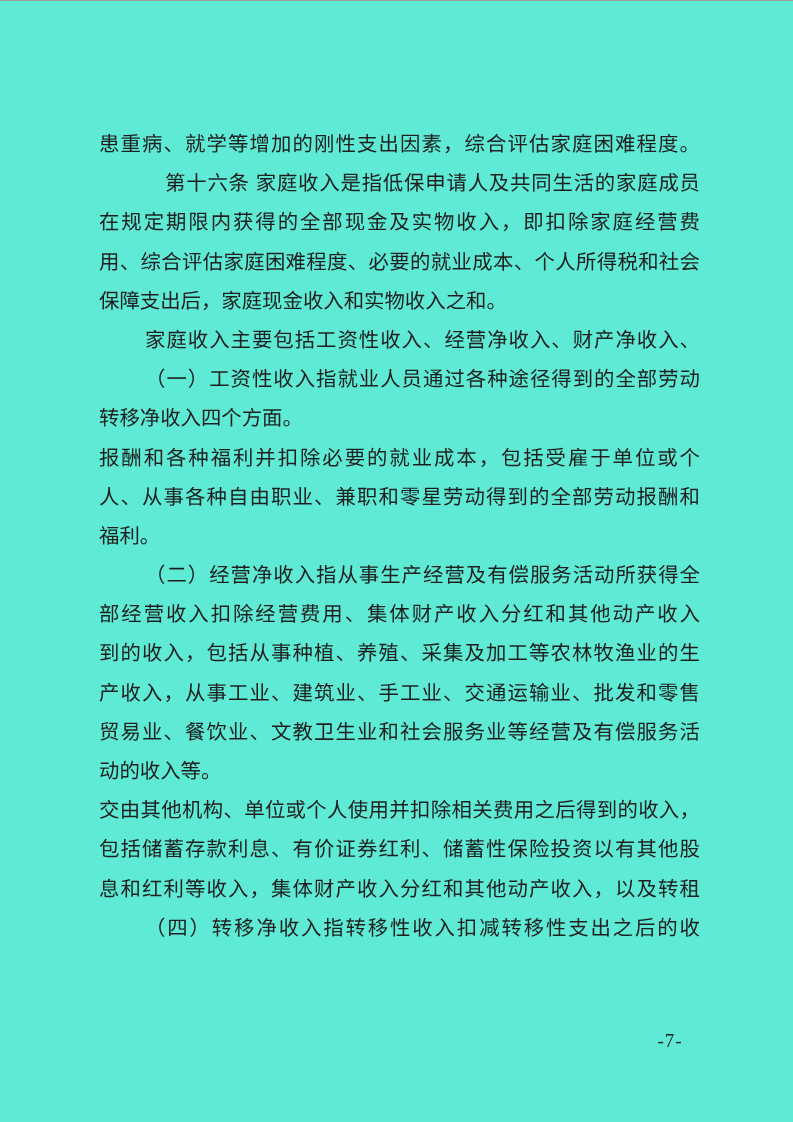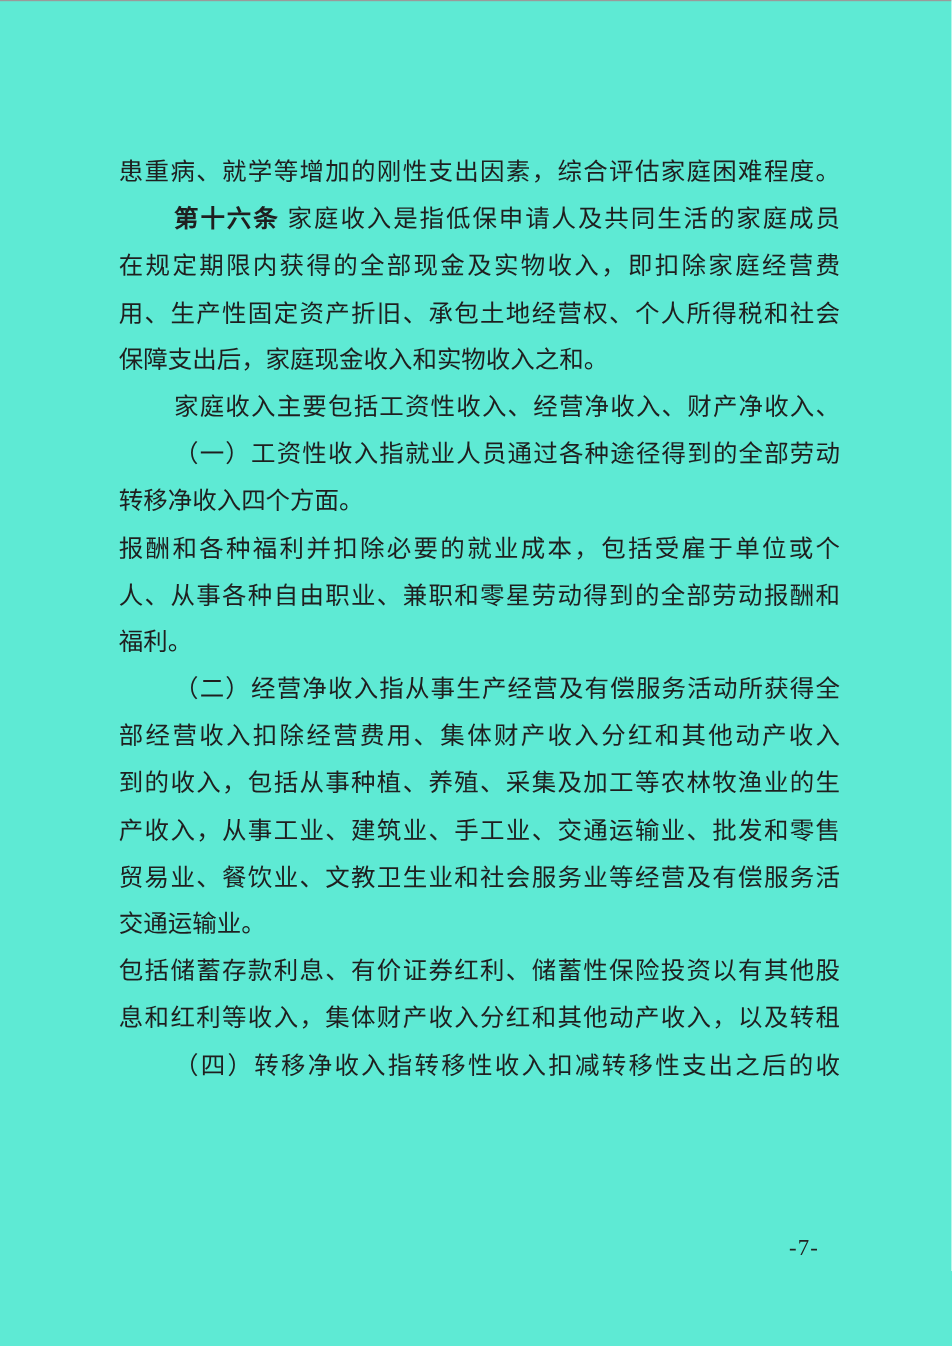--- a/index.html
+++ b/index.html
@@ -36,22 +36,23 @@
     text-align: justify;
     text-align-last: justify;
   }
   .line.end {
     text-align-last: left;
   }
   .line.ind {
     text-indent: 46px;
   }
   .bold-term {
-    font-weight: 700;
+    font-weight: 400;
     font-family: "Liberation Sans", "DejaVu Sans", sans-serif;
+    margin-left: 20px;
   }
   .pagenum {
     position: absolute;
     left: 648px;
     top: 1029px;
     width: 44px;
     font-size: 19px;
     line-height: 24px;
     text-align: center;
     letter-spacing: 1px;
@@ -61,33 +62,34 @@
 </head>
 <body>
 
 <div class="page">
   <div class="scan-edge"></div>
 
   <div class="content">
     <div class="line">患重病、就学等增加的刚性支出因素，综合评估家庭困难程度。</div>
     <div class="line ind"><span class="bold-term">第十六条</span><span> 家庭收入是指低保申请人及共同生活的家庭成员</span></div>
     <div class="line">在规定期限内获得的全部现金及实物收入，即扣除家庭经营费</div>
-    <div class="line">用、生产性固定资产折旧、承包土地经营权、个人所得税和社会</div>
+    <div class="line">用、综合评估家庭困难程度、必要的就业成本、个人所得税和社会</div>
     <div class="line end">保障支出后，家庭现金收入和实物收入之和。</div>
     <div class="line ind">家庭收入主要包括工资性收入、经营净收入、财产净收入、</div>
     <div class="line ind">（一）工资性收入指就业人员通过各种途径得到的全部劳动</div>
     <div class="line end">转移净收入四个方面。</div>
     <div class="line">报酬和各种福利并扣除必要的就业成本，包括受雇于单位或个</div>
     <div class="line">人、从事各种自由职业、兼职和零星劳动得到的全部劳动报酬和</div>
     <div class="line end">福利。</div>
     <div class="line ind">（二）经营净收入指从事生产经营及有偿服务活动所获得全</div>
     <div class="line">部经营收入扣除经营费用、集体财产收入分红和其他动产收入</div>
     <div class="line">到的收入，包括从事种植、养殖、采集及加工等农林牧渔业的生</div>
     <div class="line">产收入，从事工业、建筑业、手工业、交通运输业、批发和零售</div>
     <div class="line">贸易业、餐饮业、文教卫生业和社会服务业等经营及有偿服务活</div>
-    <div class="line end">交通运输业。</div>
+    <div class="line end">动的收入等。</div>
+    <div class="line">交由其他机构、单位或个人使用并扣除相关费用之后得到的收入，</div>
     <div class="line">包括储蓄存款利息、有价证券红利、储蓄性保险投资以有其他股</div>
     <div class="line">息和红利等收入，集体财产收入分红和其他动产收入，以及转租</div>
     <div class="line ind">（四）转移净收入指转移性收入扣减转移性支出之后的收</div>
   </div>
 
   <div class="pagenum">-7-</div>
 </div>
 
 </body></html>

